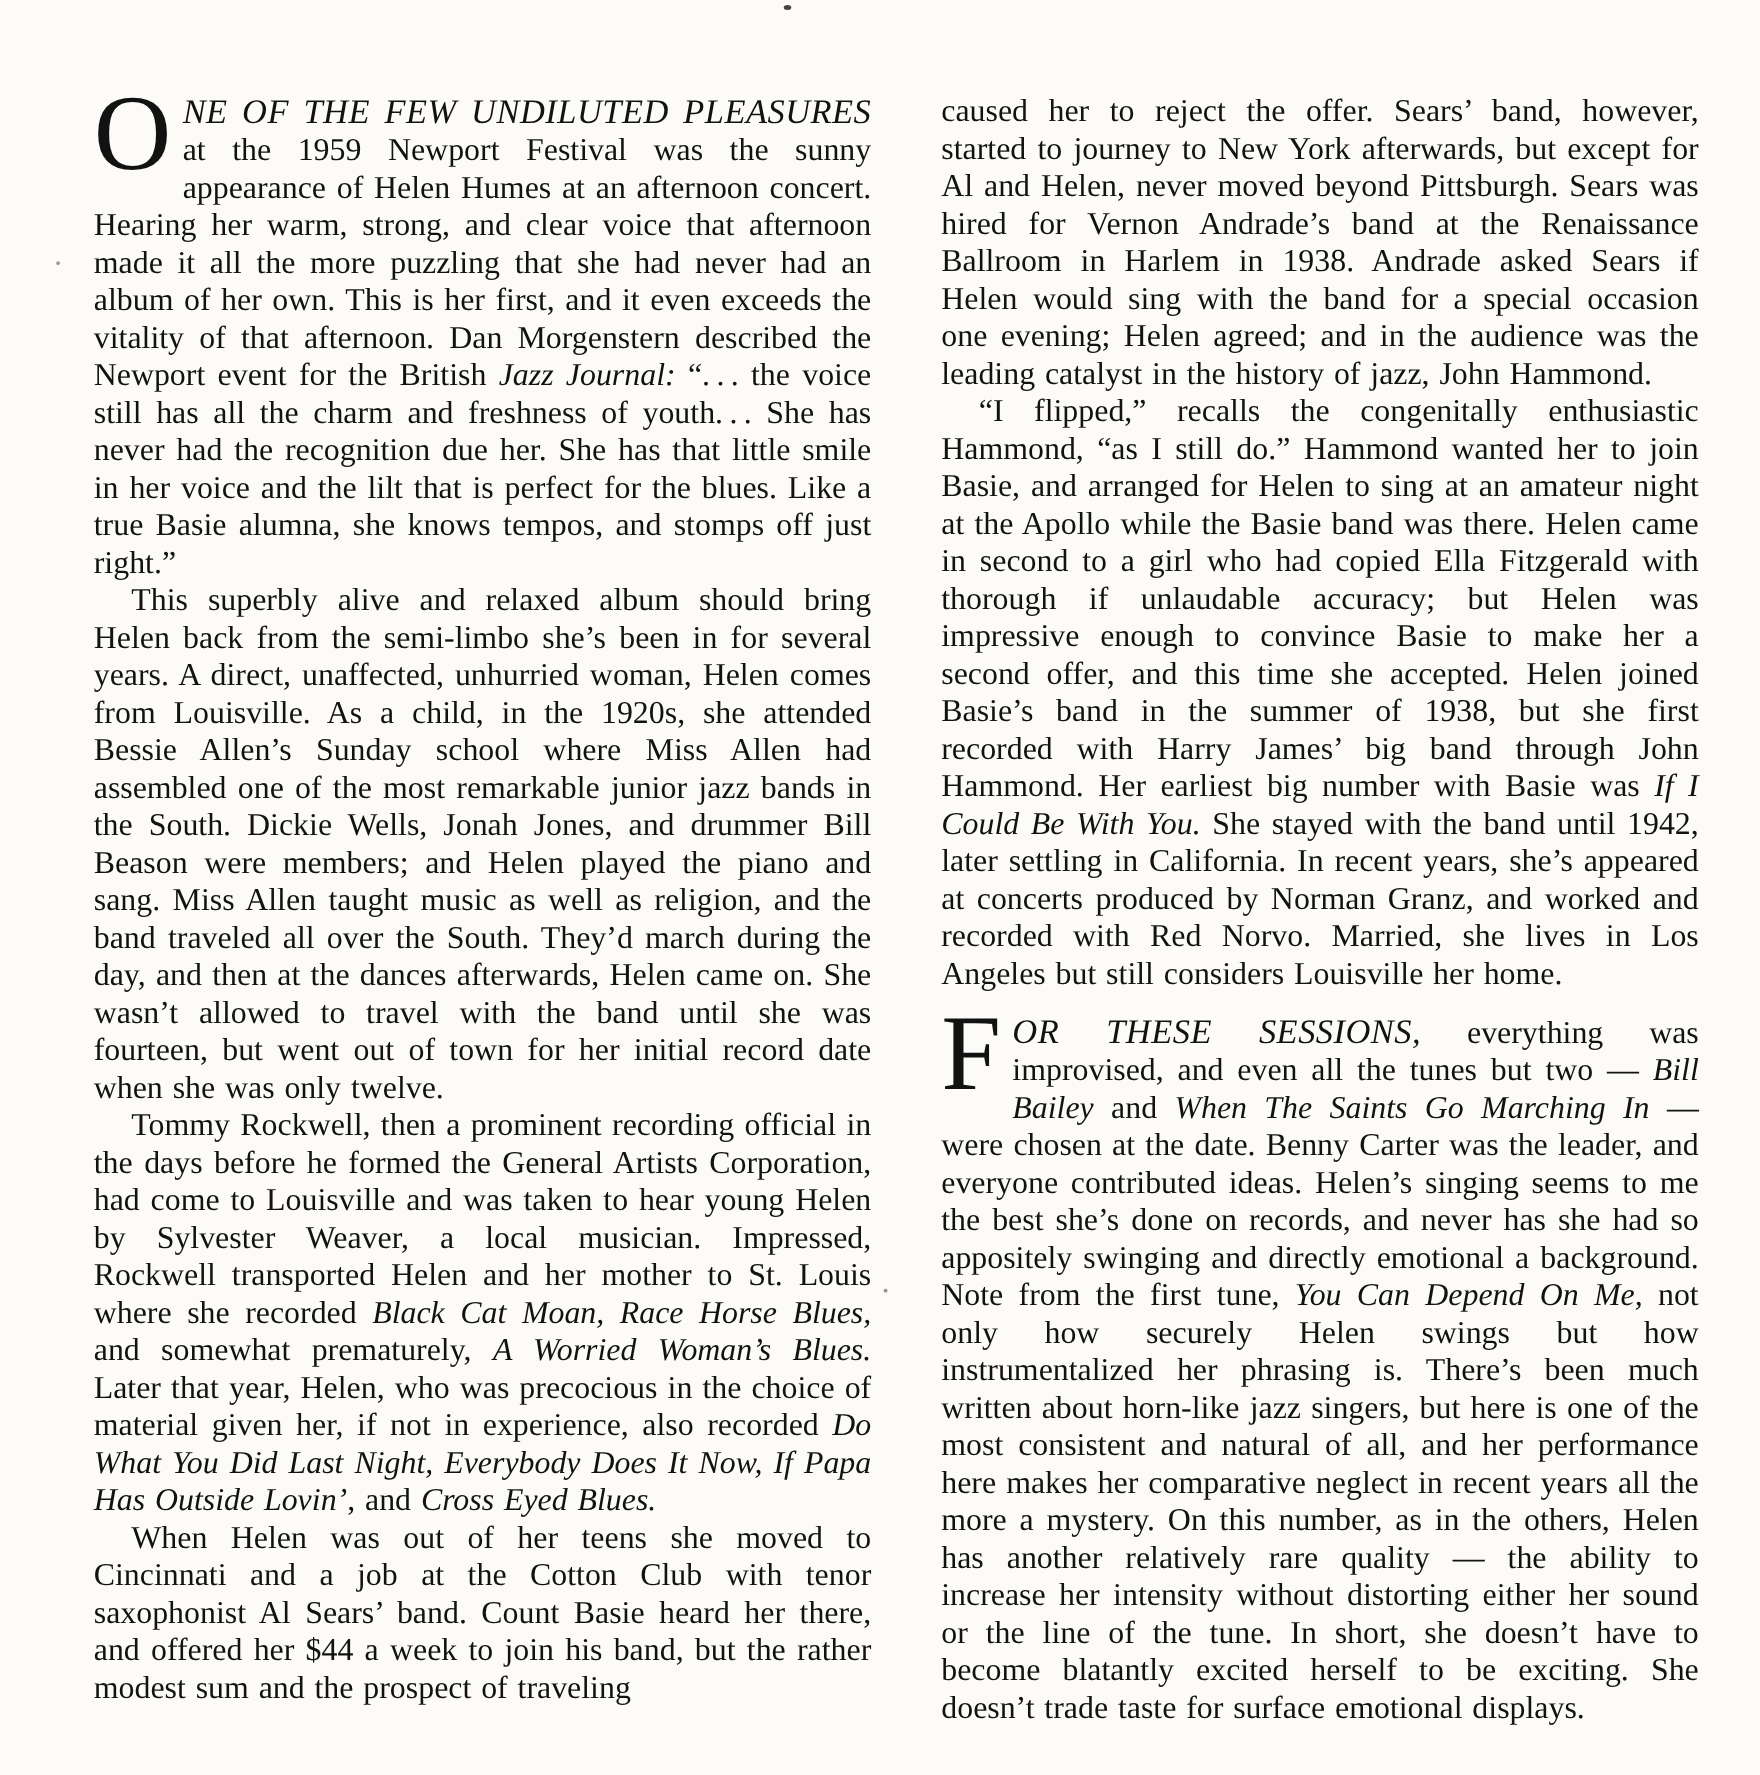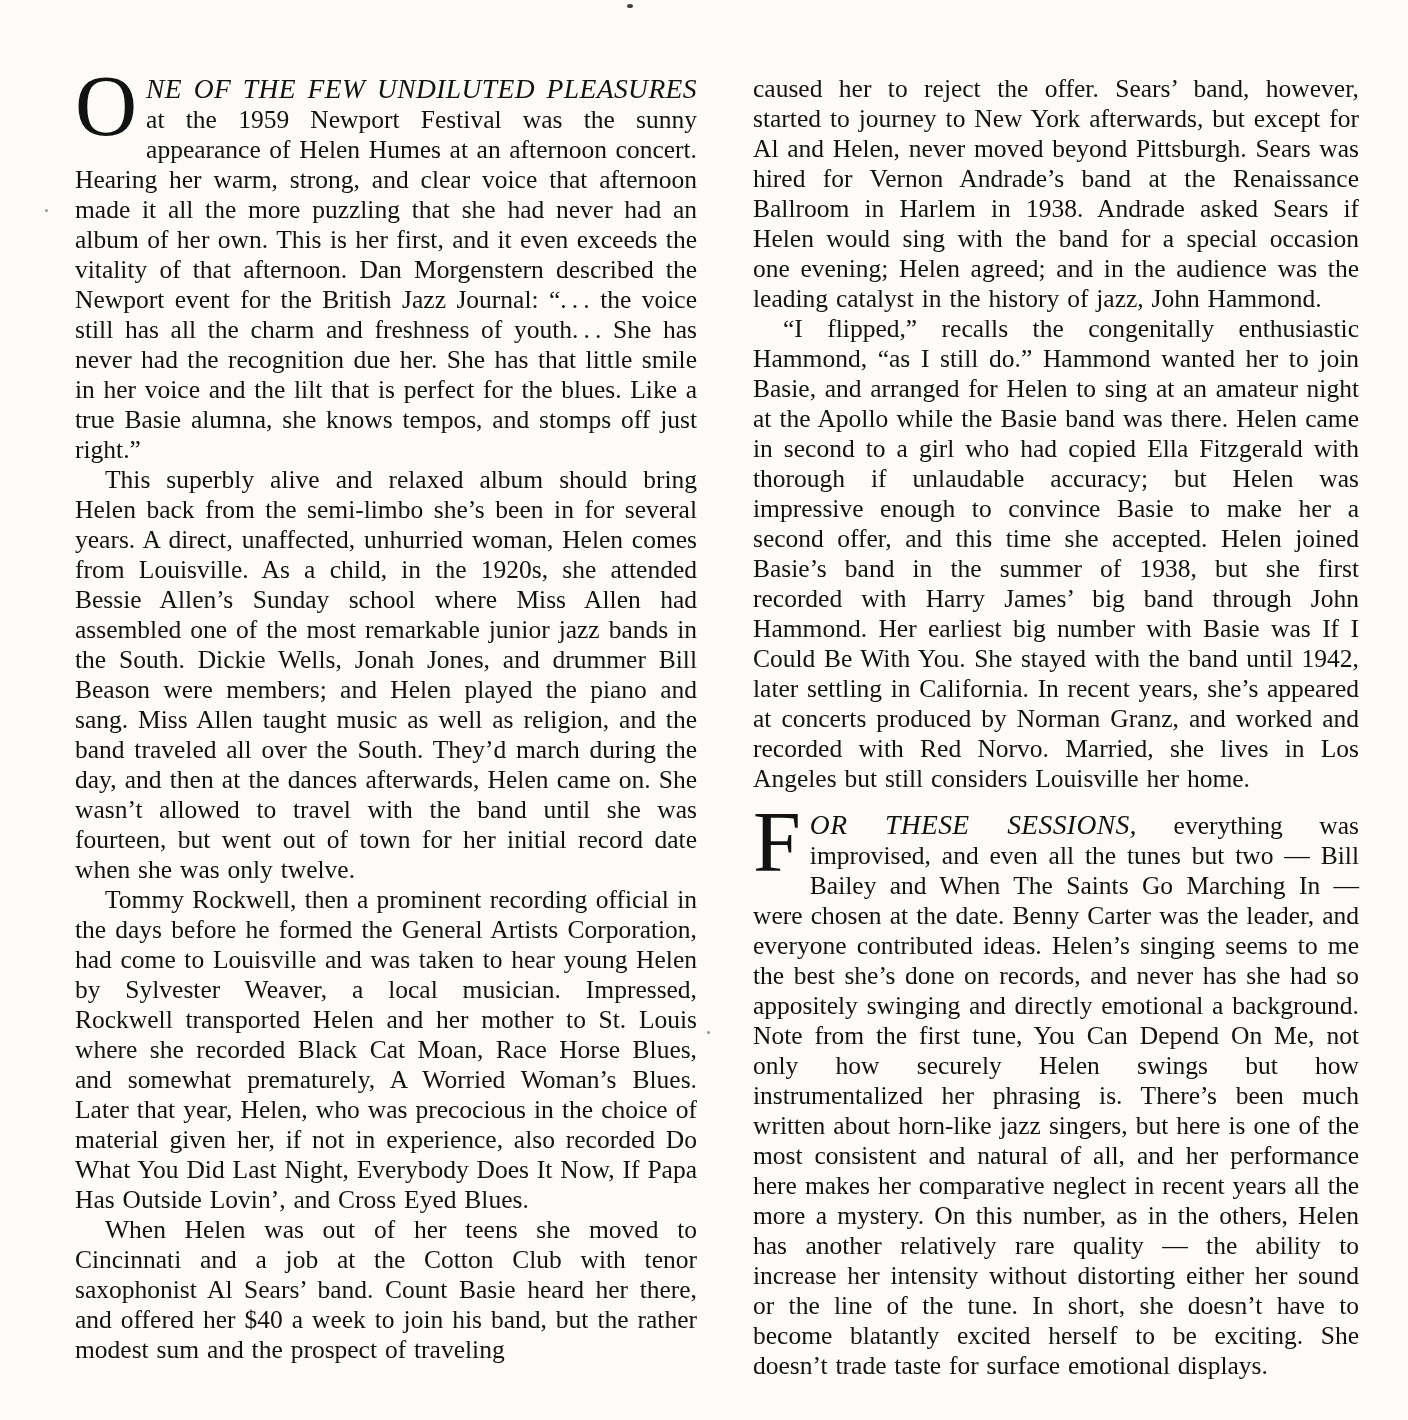--- a/index.html
+++ b/index.html
@@ -40,21 +40,21 @@
     line-height: 62px;
     height: 62px;
     margin: 1px 9px 0 0;
     font-weight: 500;
   }
   .caps {
     font-size: 1.08em;
     letter-spacing: 0.4px;
     font-style: italic;
   }
-  .it { }
+  .it { font-style: italic; }
   .speck {
     position: absolute;
     background: #555;
     border-radius: 50%;
   }
   .speck.s1 { left: 627px; top: 4px;  width: 6px; height: 4px; background:#444; }
   .speck.s2 { left: 45px;  top: 209px; width: 3px; height: 3px; background:#9a9a96; }
   .speck.s3 { left: 707px; top: 1031px; width: 3px; height: 3px; background:#8f8f8b; }
 </style>
 </head>
@@ -62,21 +62,21 @@
 
 <div class="page">
   <div class="speck s1"></div>
   <div class="speck s2"></div>
   <div class="speck s3"></div>
   <div class="columns">
     <div class="col left">
         <p class="body-para"><span class="dropcap">O</span><span class="caps">NE OF THE FEW UNDILUTED PLEASURES</span><span> at the 1959 Newport Festival was the sunny appearance of Helen Humes at an afternoon concert. Hearing her warm, strong, and clear voice that afternoon made it all the more puzzling that she had never had an album of her own. This is her first, and it even exceeds the vitality of that afternoon. Dan Morgenstern described the Newport event for the British </span><span class="it">Jazz Journal:</span><span> “. . . the voice still has all the charm and freshness of youth. . . She has never had the recognition due her. She has that little smile in her voice and the lilt that is perfect for the blues. Like a true Basie alumna, she knows tempos, and stomps off just right.”</span></p>
         <p class="body-para indent"><span>This superbly alive and relaxed album should bring Helen back from the semi-limbo she’s been in for several years. A direct, unaffected, unhurried woman, Helen comes from Louisville. As a child, in the 1920s, she attended Bessie Allen’s Sunday school where Miss Allen had assembled one of the most remarkable junior jazz bands in the South. Dickie Wells, Jonah Jones, and drummer Bill Beason were members; and Helen played the piano and sang. Miss Allen taught music as well as religion, and the band traveled all over the South. They’d march during the day, and then at the dances afterwards, Helen came on. She wasn’t allowed to travel with the band until she was fourteen, but went out of town for her initial record date when she was only twelve.</span></p>
         <p class="body-para indent"><span>Tommy Rockwell, then a prominent recording official in the days before he formed the General Artists Corporation, had come to Louisville and was taken to hear young Helen by Sylvester Weaver, a local musician. Impressed, Rockwell transported Helen and her mother to St. Louis where she recorded </span><span class="it">Black Cat Moan, Race Horse Blues,</span><span> and somewhat prematurely, </span><span class="it">A Worried Woman’s Blues.</span><span> Later that year, Helen, who was precocious in the choice of material given her, if not in experience, also recorded </span><span class="it">Do What You Did Last Night, Everybody Does It Now, If Papa Has Outside Lovin’</span><span>, and </span><span class="it">Cross Eyed Blues.</span></p>
-        <p class="body-para indent"><span>When Helen was out of her teens she moved to Cincinnati and a job at the Cotton Club with tenor saxophonist Al Sears’ band. Count Basie heard her there, and offered her $40 a week to join his band, but the rather modest sum and the prospect of traveling</span></p>
+        <p class="body-para indent"><span>When Helen was out of her teens she moved to Cincinnati and a job at the Cotton Club with tenor saxophonist Al Sears’ band. Count Basie heard her there, and offered her $44 a week to join his band, but the rather modest sum and the prospect of traveling</span></p>
       </div>
     <div class="col right">
         <p class="body-para"><span>caused her to reject the offer. Sears’ band, however, started to journey to New York afterwards, but except for Al and Helen, never moved beyond Pittsburgh. Sears was hired for Vernon Andrade’s band at the Renaissance Ballroom in Harlem in 1938. Andrade asked Sears if Helen would sing with the band for a special occasion one evening; Helen agreed; and in the audience was the leading catalyst in the history of jazz, John Hammond.</span></p>
         <p class="body-para indent"><span>“I flipped,” recalls the congenitally enthusiastic Hammond, “as I still do.” Hammond wanted her to join Basie, and arranged for Helen to sing at an amateur night at the Apollo while the Basie band was there. Helen came in second to a girl who had copied Ella Fitzgerald with thorough if unlaudable accuracy; but Helen was impressive enough to convince Basie to make her a second offer, and this time she accepted. Helen joined Basie’s band in the summer of 1938, but she first recorded with Harry James’ big band through John Hammond. Her earliest big number with Basie was </span><span class="it">If I Could Be With You.</span><span> She stayed with the band until 1942, later settling in California. In recent years, she’s appeared at concerts produced by Norman Granz, and worked and recorded with Red Norvo. Married, she lives in Los Angeles but still considers Louisville her home.</span></p>
         <p class="body-para spaced"><span class="dropcap">F</span><span class="caps">OR THESE SESSIONS,</span><span> everything was improvised, and even all the tunes but two — </span><span class="it">Bill Bailey</span><span> and </span><span class="it">When The Saints Go Marching In</span><span> — were chosen at the date. Benny Carter was the leader, and everyone contributed ideas. Helen’s singing seems to me the best she’s done on records, and never has she had so appositely swinging and directly emotional a background. Note from the first tune, </span><span class="it">You Can Depend On Me,</span><span> not only how securely Helen swings but how instrumentalized her phrasing is. There’s been much written about horn-like jazz singers, but here is one of the most consistent and natural of all, and her performance here makes her comparative neglect in recent years all the more a mystery. On this number, as in the others, Helen has another relatively rare quality — the ability to increase her intensity without distorting either her sound or the line of the tune. In short, she doesn’t have to become blatantly excited herself to be exciting. She doesn’t trade taste for surface emotional displays.</span></p>
       </div>
   </div>
 </div>
 
 </body></html>

